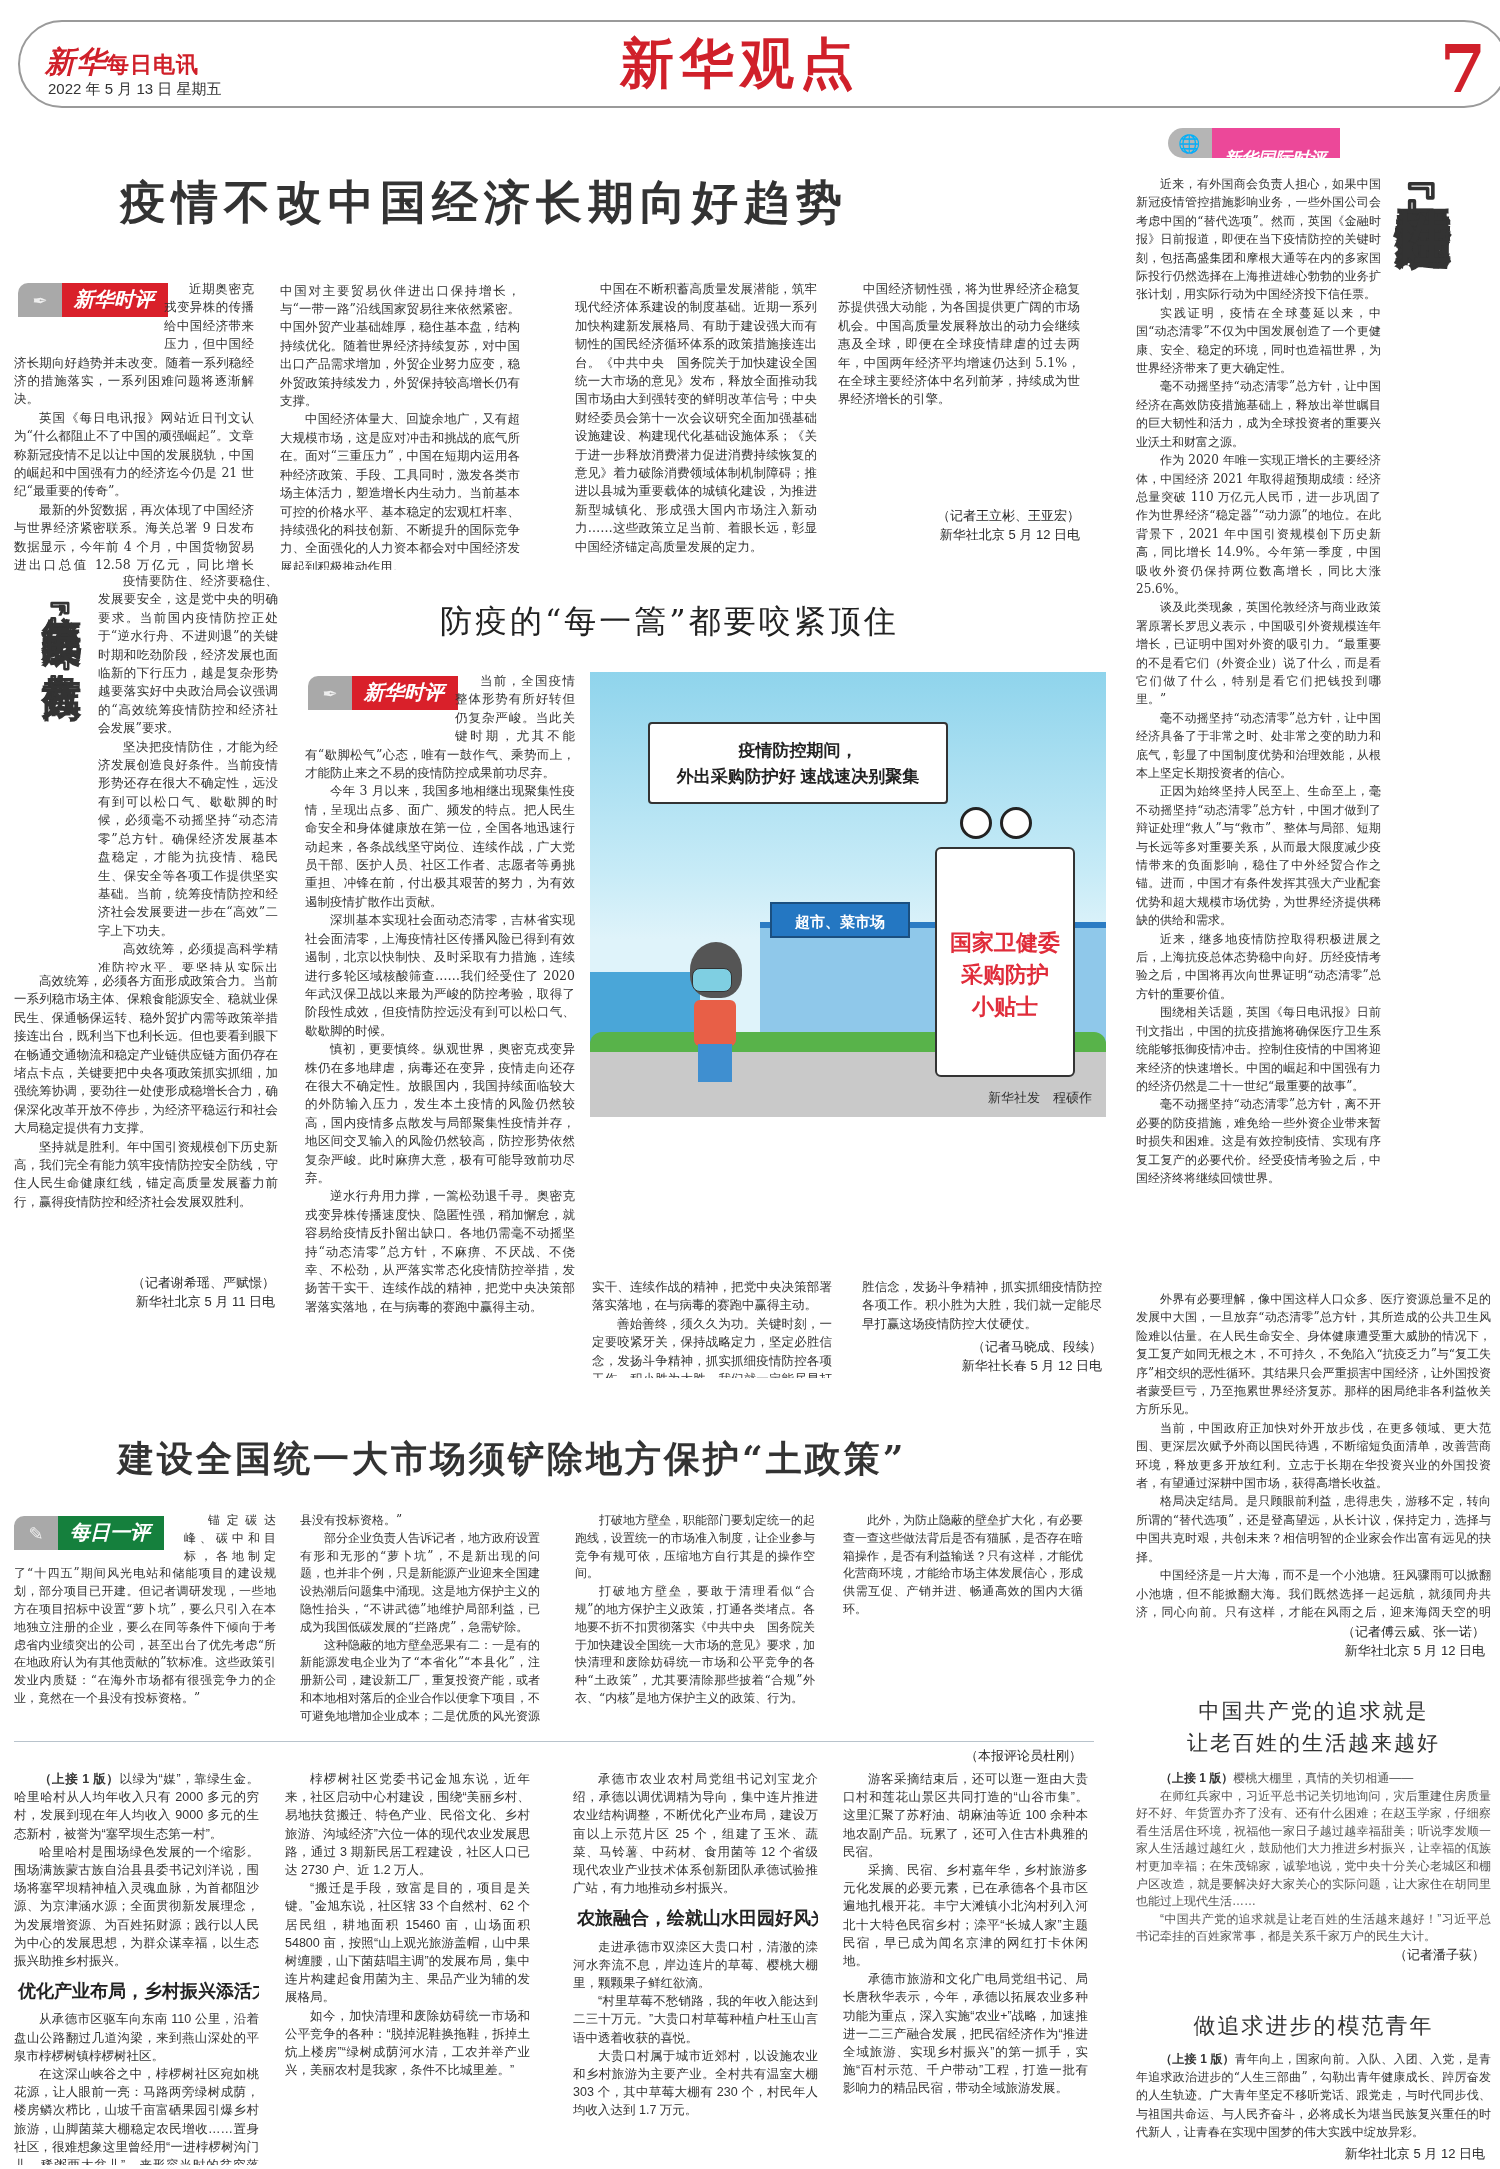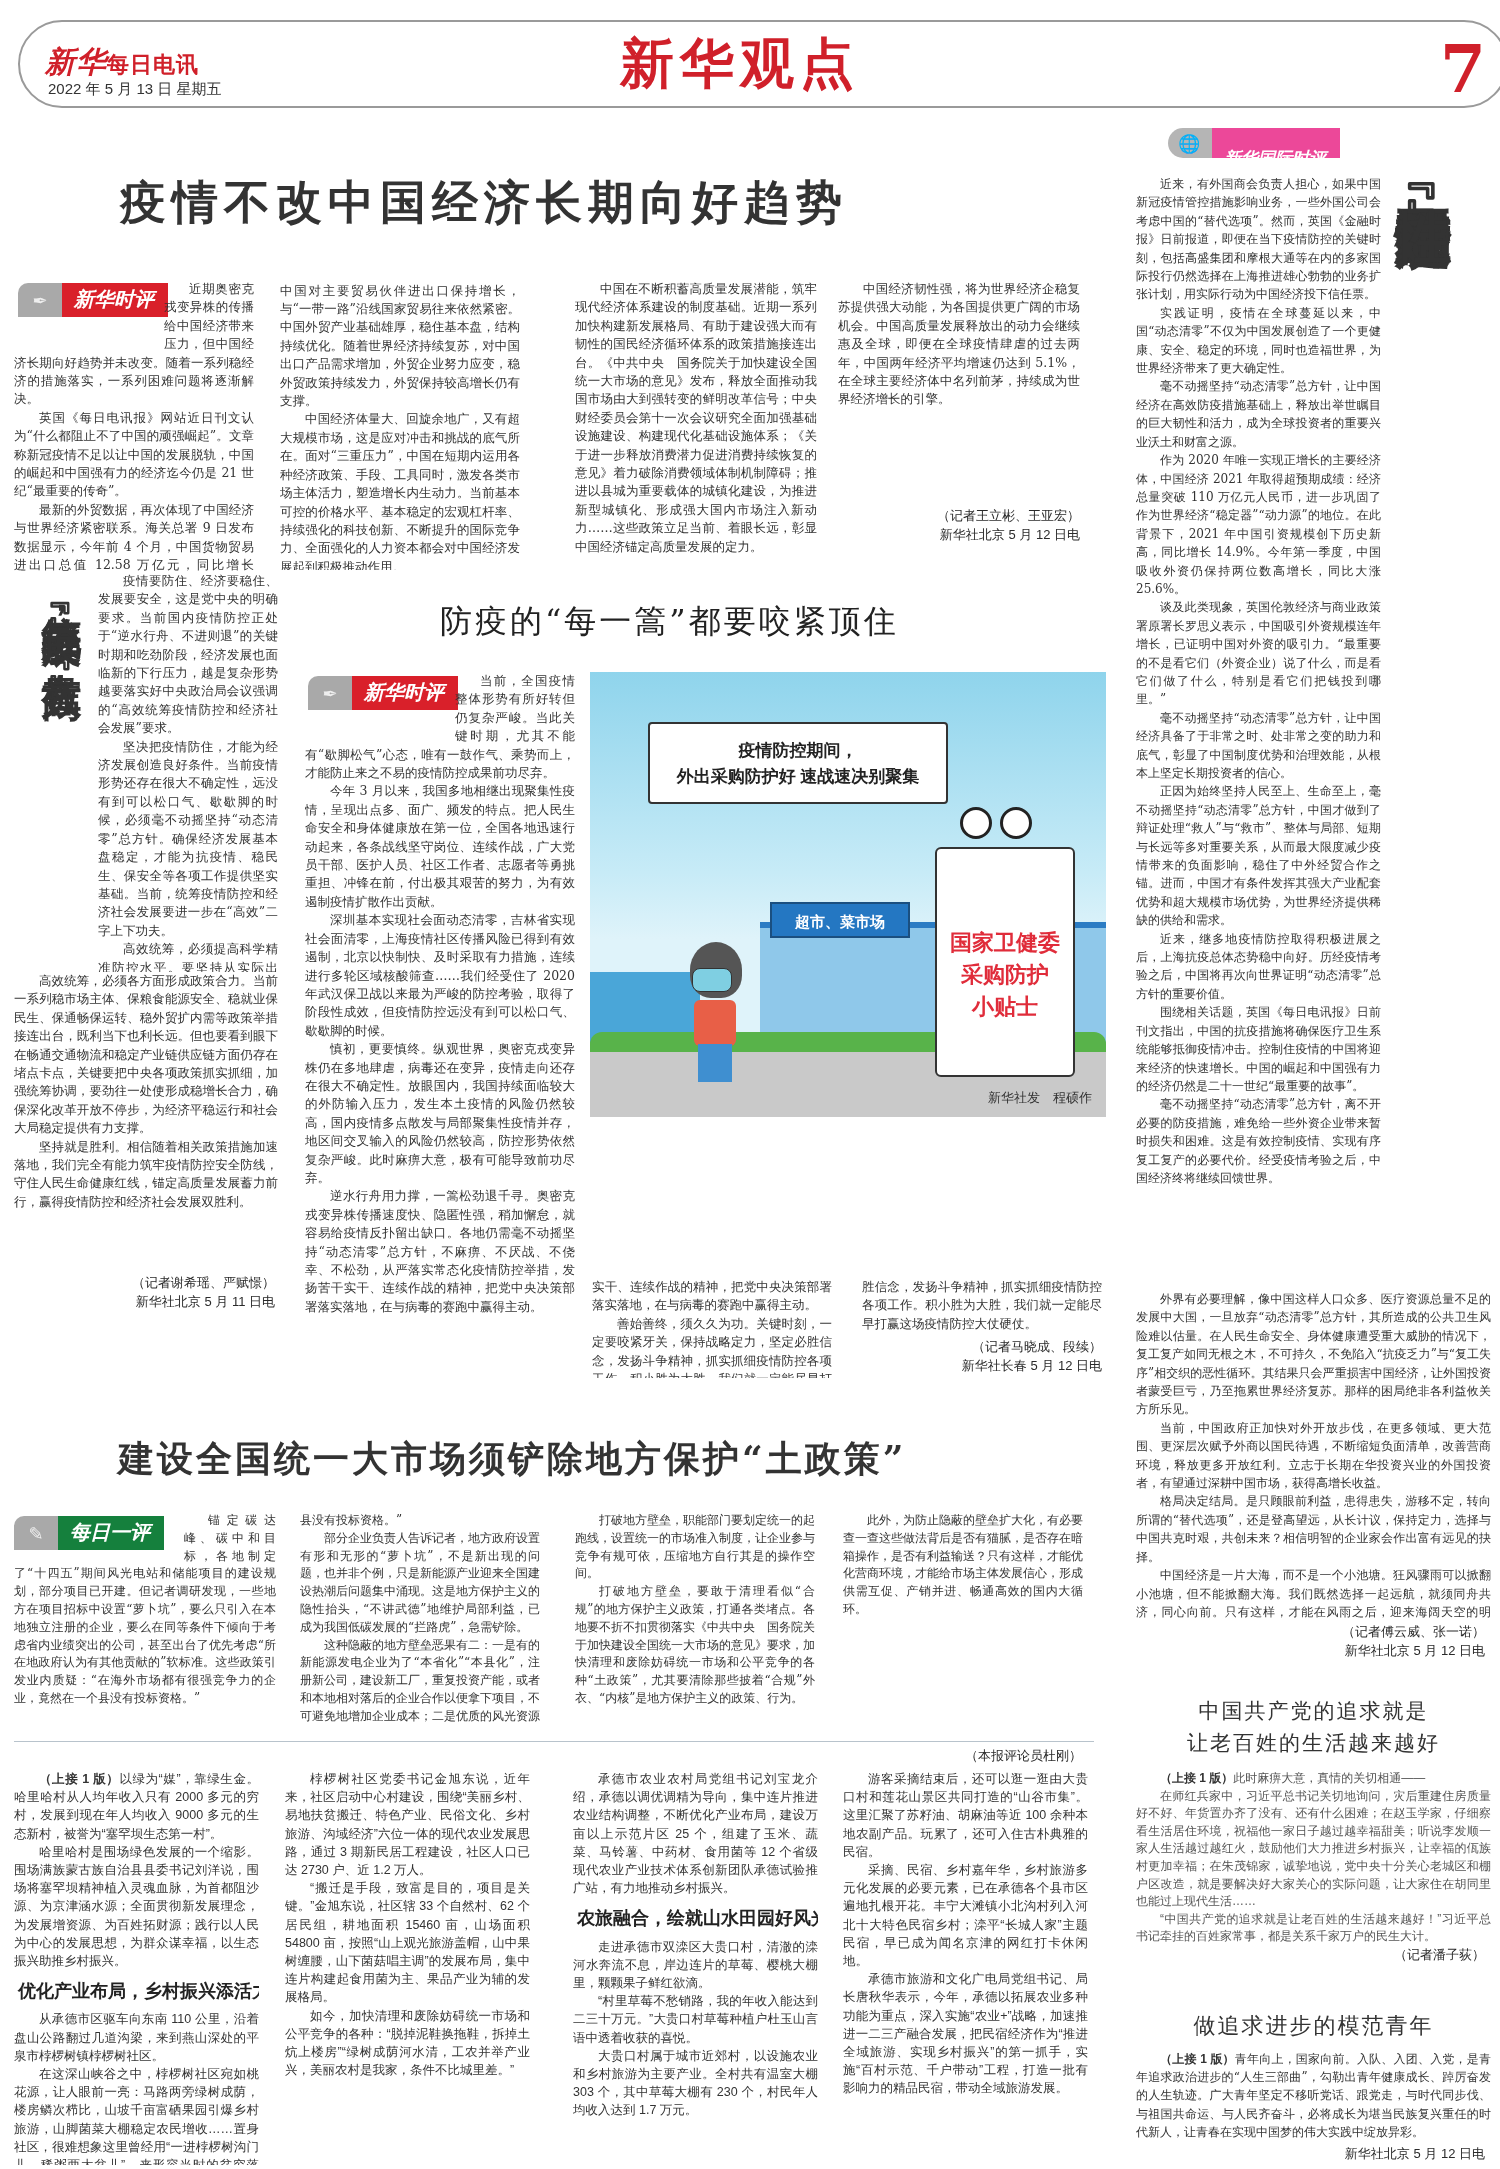--- a/index.html
+++ b/index.html
@@ -85,21 +85,21 @@
 </div>
 
 <div class="abs vtitle vt1">统筹战『疫』发展，贵在『高效』</div>
 <div class="abs col" style="left:98px;top:572px;width:180px;height:400px;overflow:hidden;">
   <p>疫情要防住、经济要稳住、发展要安全，这是党中央的明确要求。当前国内疫情防控正处于“逆水行舟、不进则退”的关键时期和吃劲阶段，经济发展也面临新的下行压力，越是复杂形势越要落实好中央政治局会议强调的“高效统筹疫情防控和经济社会发展”要求。</p>
   <p>坚决把疫情防住，才能为经济发展创造良好条件。当前疫情形势还存在很大不确定性，远没有到可以松口气、歇歇脚的时候，必须毫不动摇坚持“动态清零”总方针。确保经济发展基本盘稳定，才能为抗疫情、稳民生、保安全等各项工作提供坚实基础。当前，统筹疫情防控和经济社会发展要进一步在“高效”二字上下功夫。</p>
   <p>高效统筹，必须提高科学精准防控水平。要坚持从实际出发、按规律办事、精准科学施策，根据病毒变异和传播的新特点，不断调整和优化疫情防控举措，最大限度减少疫情对经济社会发展的影响。</p>
 </div>
 <div class="abs col" style="left:14px;top:972px;width:264px;height:300px;overflow:hidden;">
   <p>高效统筹，必须各方面形成政策合力。当前一系列稳市场主体、保粮食能源安全、稳就业保民生、保通畅保运转、稳外贸扩内需等政策举措接连出台，既利当下也利长远。但也要看到眼下在畅通交通物流和稳定产业链供应链方面仍存在堵点卡点，关键要把中央各项政策抓实抓细，加强统筹协调，要劲往一处使形成稳增长合力，确保深化改革开放不停步，为经济平稳运行和社会大局稳定提供有力支撑。</p>
-  <p>坚持就是胜利。相信随着相关政策措施加速落地，我们完全有能力筑牢疫情防控安全防线，守住人民生命健康红线，锚定高质量发展蓄力前行，赢得疫情防控和经济社会发展双胜利。</p>
+  <p>坚持就是胜利。年中国引资规模创下历史新高，我们完全有能力筑牢疫情防控安全防线，守住人民生命健康红线，锚定高质量发展蓄力前行，赢得疫情防控和经济社会发展双胜利。</p>
 </div>
 <div class="abs sig" style="left:60px;top:1273px;width:215px;">
   <div>（记者谢希瑶、严赋憬）</div>
   <div>新华社北京 5 月 11 日电</div>
 </div>
 
 <div class="abs headline h2">防疫的“每一篙”都要咬紧顶住</div>
 <div class="abs badge" style="left:308px;top:676px;">
   <div class="pen">✒</div>
   <div class="lbl">新华时评</div>
@@ -224,21 +224,21 @@
 <div class="abs sig" style="left:1280px;top:1622px;width:205px;">
   <div>（记者傅云威、张一诺）</div>
   <div>新华社北京 5 月 12 日电</div>
 </div>
 
 <div class="abs side-title" style="left:1136px;top:1695px;width:355px;">
   <div>中国共产党的追求就是</div>
   <div>让老百姓的生活越来越好</div>
 </div>
 <div class="abs col sans" style="left:1136px;top:1770px;width:355px;height:195px;overflow:hidden;font-size:12px;line-height:17.6px;color:#555;">
-  <p><span class="bold-lead" style="color:#333;">（上接 1 版）</span><span>此时麻痹大意，真情的关切相通——</span></p>
+  <p><span class="bold-lead" style="color:#333;">（上接 1 版）</span><span>樱桃大棚里，真情的关切相通——</span></p>
   <p>在师红兵家中，习近平总书记关切地询问，灾后重建住房质量好不好、年货置办齐了没有、还有什么困难；在赵玉学家，仔细察看生活居住环境，祝福他一家日子越过越幸福甜美；听说李发顺一家人生活越过越红火，鼓励他们大力推进乡村振兴，让幸福的佤族村更加幸福；在朱茂锦家，诚挚地说，党中央十分关心老城区和棚户区改造，就是要解决好大家关心的实际问题，让大家住在胡同里也能过上现代生活……</p>
   <p>“中国共产党的追求就是让老百姓的生活越来越好！”习近平总书记牵挂的百姓家常事，都是关系千家万户的民生大计。</p>
 </div>
 <div class="abs sig" style="left:1330px;top:1945px;width:155px;">（记者潘子荻）</div>
 
 <div class="abs side-title" style="left:1136px;top:2010px;width:355px;font-size:22px;">做追求进步的模范青年</div>
 <div class="abs col" style="left:1136px;top:2050px;width:355px;height:112px;overflow:hidden;font-size:12px;line-height:18.2px;">
   <p><span class="bold-lead">（上接 1 版）</span><span>青年向上，国家向前。入队、入团、入党，是青年追求政治进步的“人生三部曲”，勾勒出青年健康成长、踔厉奋发的人生轨迹。广大青年坚定不移听党话、跟党走，与时代同步伐、与祖国共命运、与人民齐奋斗，必将成长为堪当民族复兴重任的时代新人，让青春在实现中国梦的伟大实践中绽放异彩。</span></p>
 </div>
 <div class="abs sig" style="left:1290px;top:2144px;width:195px;">新华社北京 5 月 12 日电</div>

